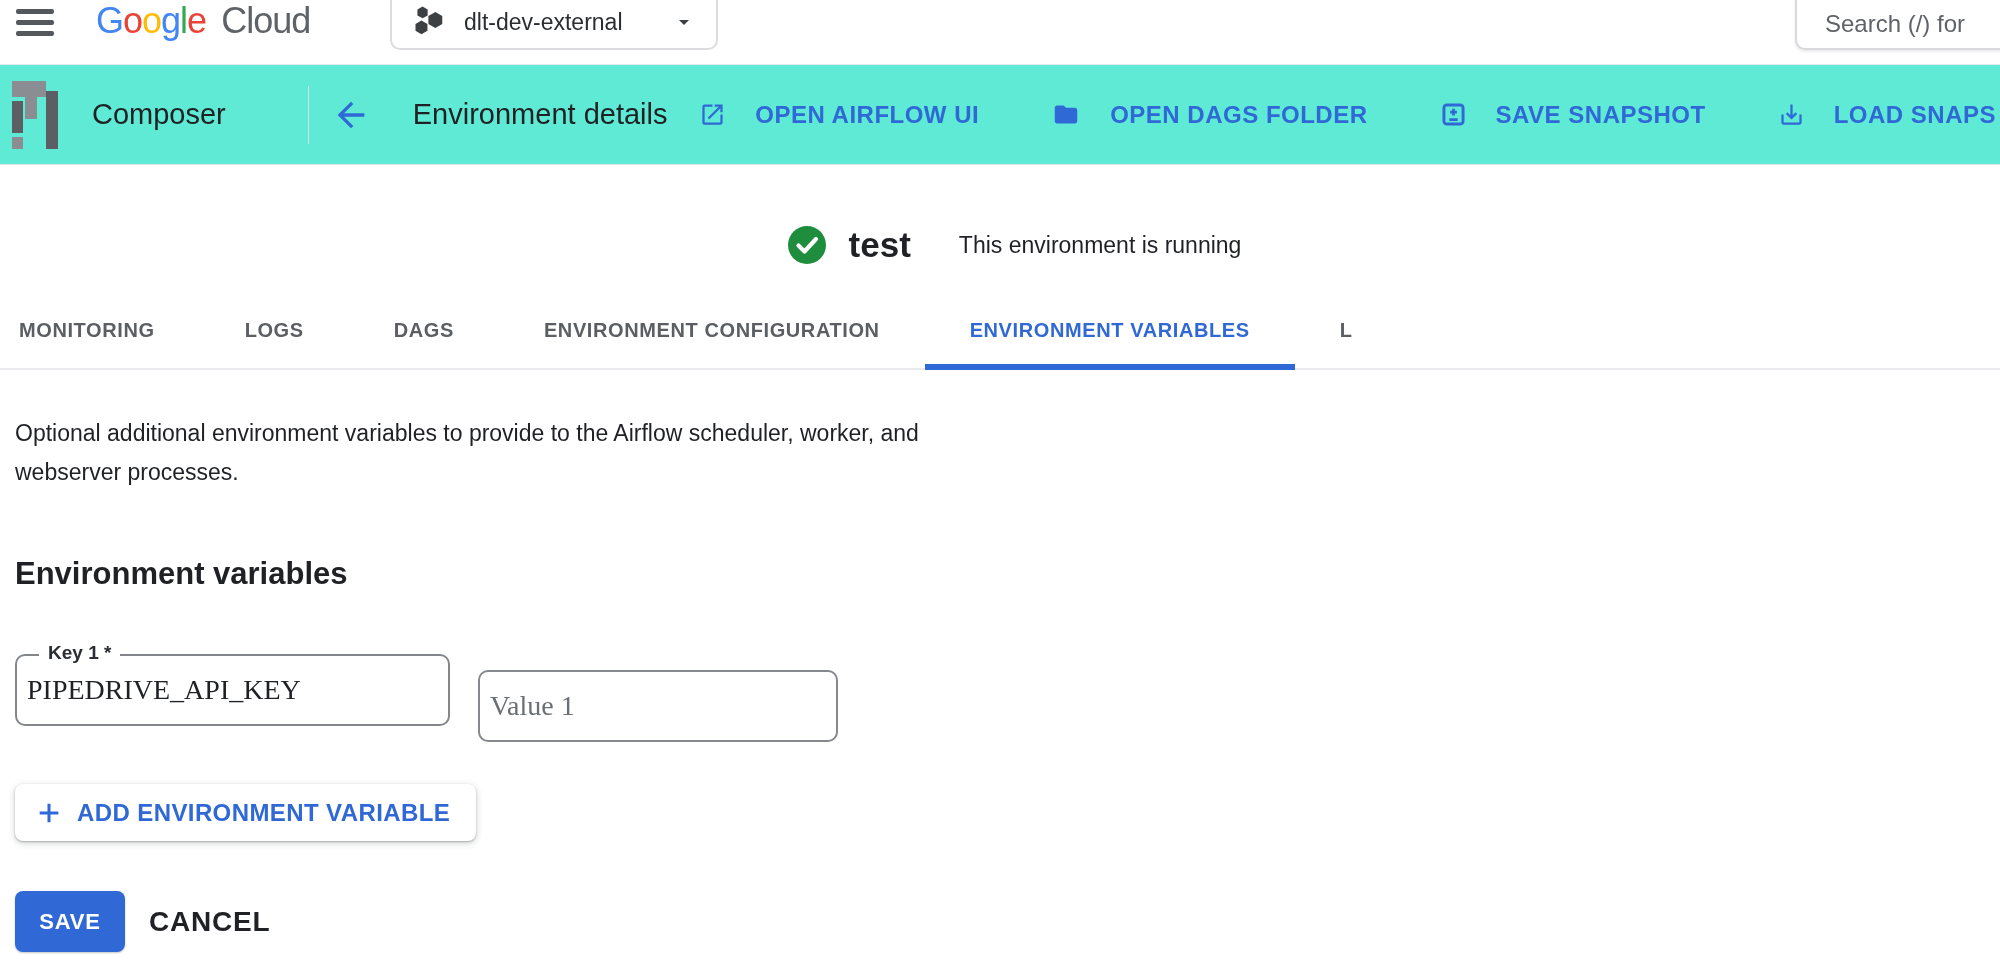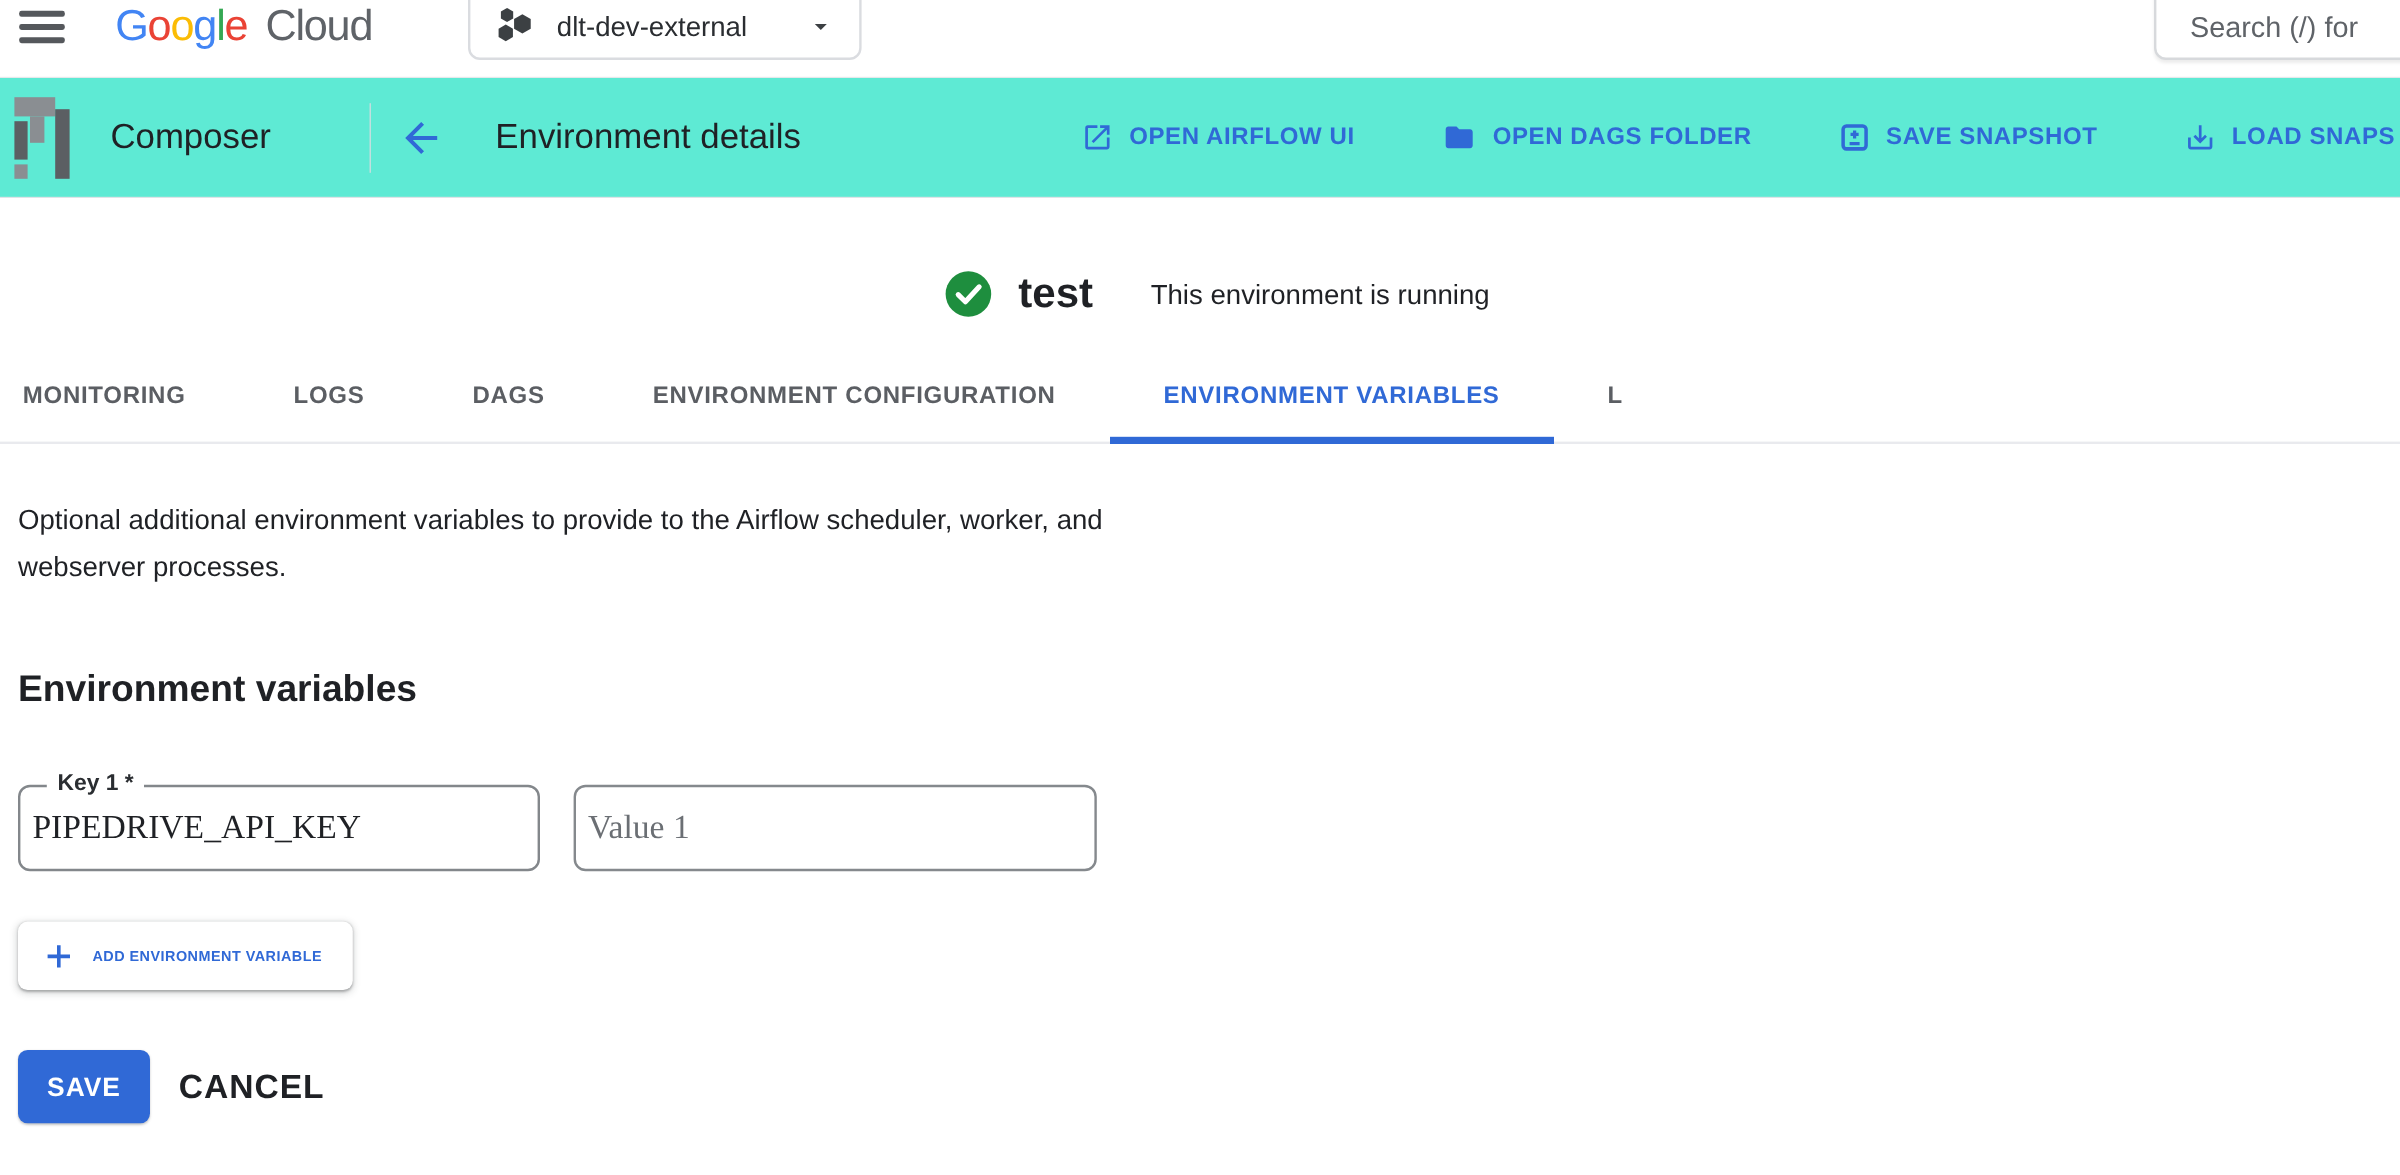--- a/index.html
+++ b/index.html
@@ -24,21 +24,21 @@
   .searchbox .stext { font-size:24px; color:#5f6368; white-space:nowrap; overflow:hidden; }
 
   
   .header { position:relative; height:100px; border-bottom:1px solid #e0e3e7; display:flex; align-items:center; background:#5eead4; }
   .composer-logo { margin-left:8px; width:54px; height:74px; flex:0 0 auto; }
   .product-name { margin-left:30px; font-size:29px; }
   .vdivider { width:1px; height:58px; background:#dadce0; margin-left:82px; }
   .back-btn { margin-left:22px; width:40px; height:40px; cursor:pointer; flex:0 0 auto; }
   .page-title { margin-left:42px; font-size:29px; white-space:nowrap; }
   .actions { margin-left:auto; display:flex; gap:72px; padding-right:4px; white-space:nowrap; }
-  .action-btn { display:flex; align-items:center; gap:13px; color:#3069d6; font-size:20px;
+  .action-btn { display:flex; align-items:center; gap:29px; color:#3069d6; font-size:24px;
     font-weight:bold; letter-spacing:.5px; cursor:pointer; background:none; border:none;
     font-family:inherit; }
   .action-btn svg { flex:0 0 auto; }
 
   
   .status-row { display:flex; align-items:center; margin-top:57px; height:46px;justify-content:center; }
   .check-icon { margin-left:28px; width:40px; height:40px; }
   .env-name { margin-left:22px; font-size:35px; font-weight:bold; }
   .env-msg { margin-left:48px; font-size:23px; }
 
@@ -50,29 +50,29 @@
   .tab.active::after { content:""; position:absolute; left:0; right:0; bottom:-2px; height:6px;
     background:#3069d6; }
 
   
   .content { padding-left:15px; }
   .description { margin-top:44px; font-size:23px; line-height:39px; max-width:1005px; }
   .section-heading { margin-top:64px; font-size:31px; font-weight:bold; }
   .fields { margin-top:62px; display:flex; gap:28px; }
   .field { position:relative; height:72px; border:2px solid #83878b; border-radius:10px; background:#fff; }
   .field.key { width:435px; }
-  .field.value { width:436px; border-color:#85898d; }
+  .field.value { width:360px; border-color:#85898d;margin-top:16px; }
   .field-label { position:absolute; top:-14px; left:22px; background:#fff; padding:0 9px;
     font-size:19px; font-weight:bold; color:#2a2d31; }
   .field input { width:100%; height:100%; border:none; outline:none; background:transparent;
     border-radius:10px; font-family:Liberation Serif, serif; font-size:28px; color:#1f2125; padding:0 10px; }
   .field input::placeholder { color:#6b6f74; opacity:1; }
   .add-btn { margin-top:42px; height:57px; display:inline-flex; align-items:center; gap:14px;
     padding:0 26px 0 20px; background:#fff; border:none; border-radius:8px; cursor:pointer;
-    color:#3069d6; font-size:12px; font-weight:bold; letter-spacing:.4px; font-family:inherit;
+    color:#3069d6; font-size:24px; font-weight:bold; letter-spacing:.4px; font-family:inherit;
     box-shadow:0 1px 2px rgba(60,64,67,.35), 0 2px 6px 1px rgba(60,64,67,.18); }
   .footer-actions { margin-top:50px; display:flex; align-items:center; gap:24px; }
   .save-btn { width:110px; height:61px; background:#3069d6; color:#fff; border:none;
     border-radius:8px; font-size:22px; font-weight:bold; letter-spacing:.8px; cursor:pointer;
     font-family:inherit; box-shadow:0 1px 2px rgba(60,64,67,.3); }
   .cancel-btn { background:none; border:none; color:#1f2125; font-size:28px; font-weight:bold;
     letter-spacing:.8px; cursor:pointer; font-family:inherit; }
 </style>
 </head>
 <body>

